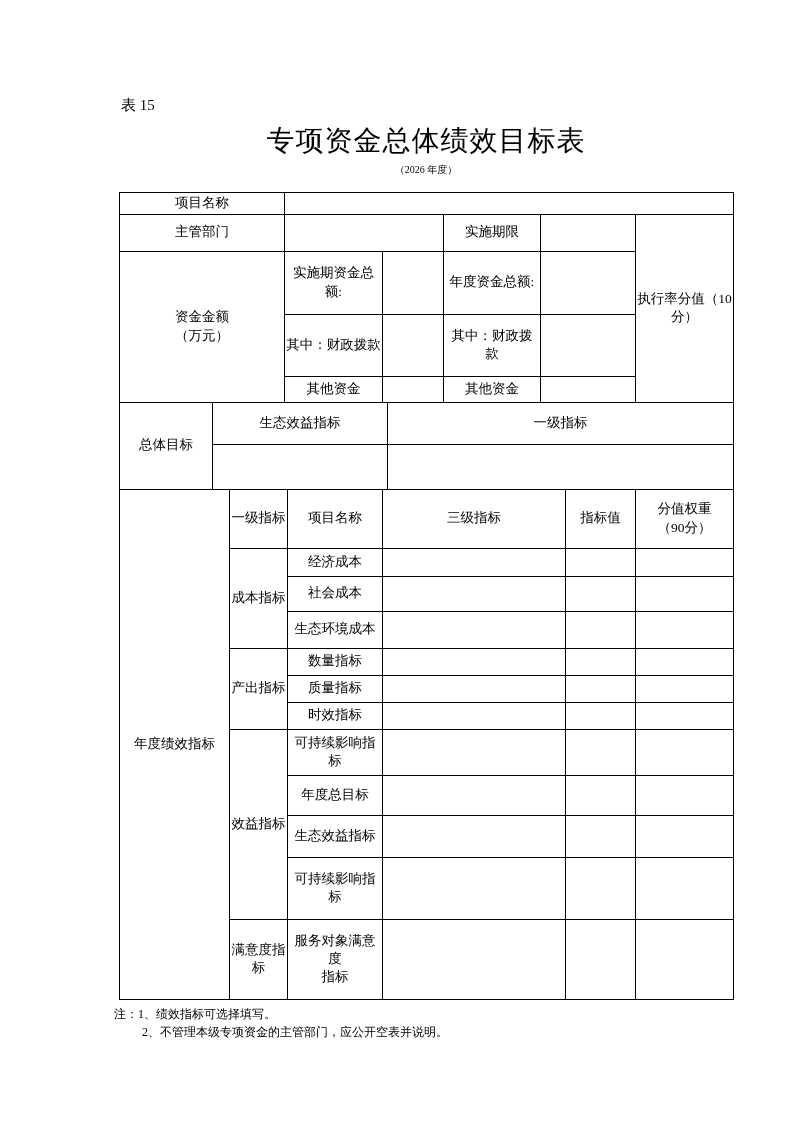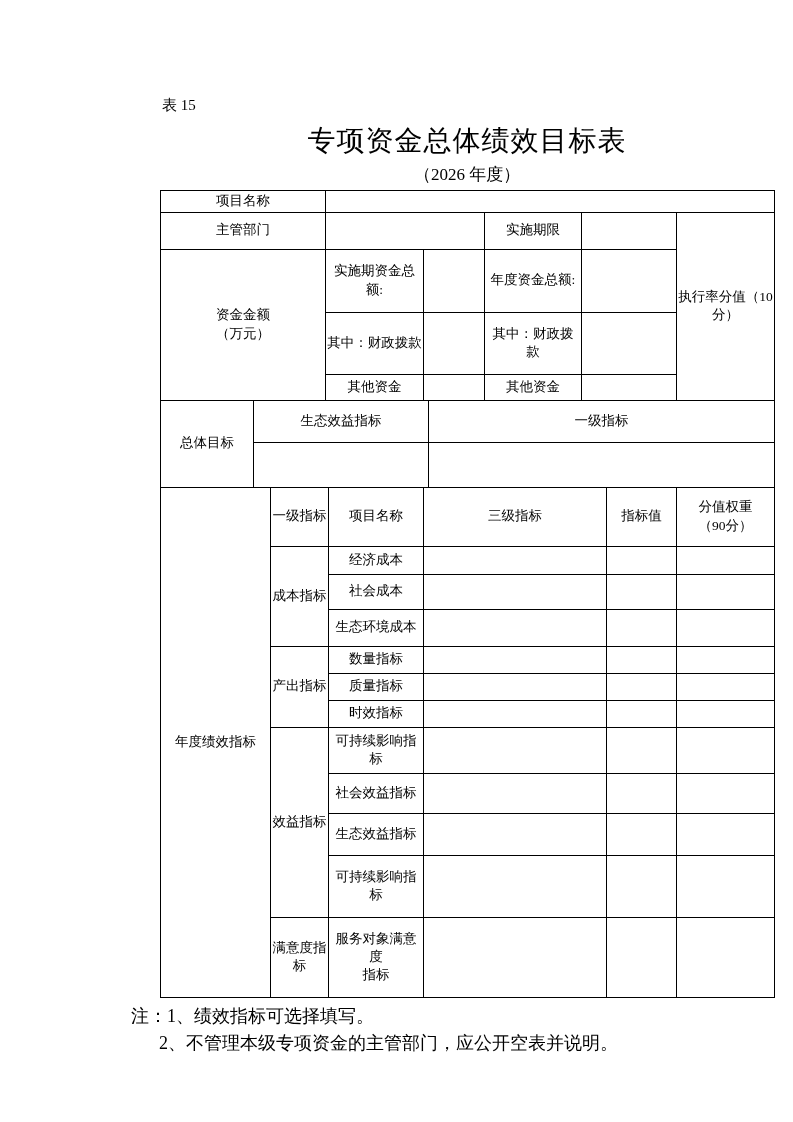--- a/index.html
+++ b/index.html
@@ -2,45 +2,45 @@
 <html><head>
 <meta charset="utf-8">
 <style>
   * { margin:0; padding:0; box-sizing:border-box; }
   html,body { background:#ffffff; }
   body {
     width:793px; height:1122px;
     font-family:"Liberation Serif","DejaVu Serif",serif;
     color:#000;
   }
-  .sheet { position:relative; width:793px; height:1122px; background:#fff; padding-top:96px; overflow:hidden;padding-left:41px; }
+  .sheet { position:relative; width:793px; height:1122px; background:#fff; padding-top:96px; overflow:hidden; }
   .table-no { margin-left:121px; font-size:15px; }
   .title {
     width:614px; margin:9px 0 0 119px; text-align:center;
     font-family:"Liberation Sans","DejaVu Sans",sans-serif;
     font-weight:normal; font-size:28px; letter-spacing:1px; line-height:1.2;
   }
-  .subtitle { width:614px; margin:5px 0 4px 119px; text-align:center; font-size:17px; }
+  .subtitle { width:614px; margin:5px 0 15px 119px; text-align:center; font-size:10px; }
   table.tb {
     border-collapse:collapse; table-layout:fixed;
     margin-left:119px; width:614px;
   }
   table.tb.stack { margin-top:-1px; }
   .tb td {
     border:1px solid #000;
     text-align:center; vertical-align:middle;
     font-size:13.5px; line-height:1.35;
     white-space:pre-line; overflow:hidden;
     padding:0 1px;
   }
   .first-table { margin-top:3px; }
   .small { font-size:13px; }
   .ar  { text-align:right; padding-right:2px; }
   .ar2 { text-align:right; padding-right:12px; }
-  .notes { margin:5px 0 0 90px; font-size:18px; line-height:1.5; }
+  .notes { margin:5px 0 0 114px; font-size:12px; line-height:1.5; }
   .note-2 { padding-left:28px; }
 </style>
 </head>
 <body>
 
 <div class="sheet">
 
   <div class="table-no">表 15</div>
   <div class="title">专项资金总体绩效目标表</div>
   <div class="subtitle">（2026 年度）</div>
@@ -171,21 +171,21 @@
     </tr>
 
     <tr style="height:46px">
       <td rowspan="4" class="small">效益指标</td>
       <td class="small">可持续影响指标</td>
       <td></td>
       <td></td>
       <td></td>
     </tr>
     <tr style="height:40px">
-      <td class="small">社会效益指标</td>
+      <td class="small">年度总目标</td>
       <td></td>
       <td></td>
       <td></td>
     </tr>
     <tr style="height:42px">
       <td class="small">生态效益指标</td>
       <td></td>
       <td></td>
       <td></td>
     </tr>

